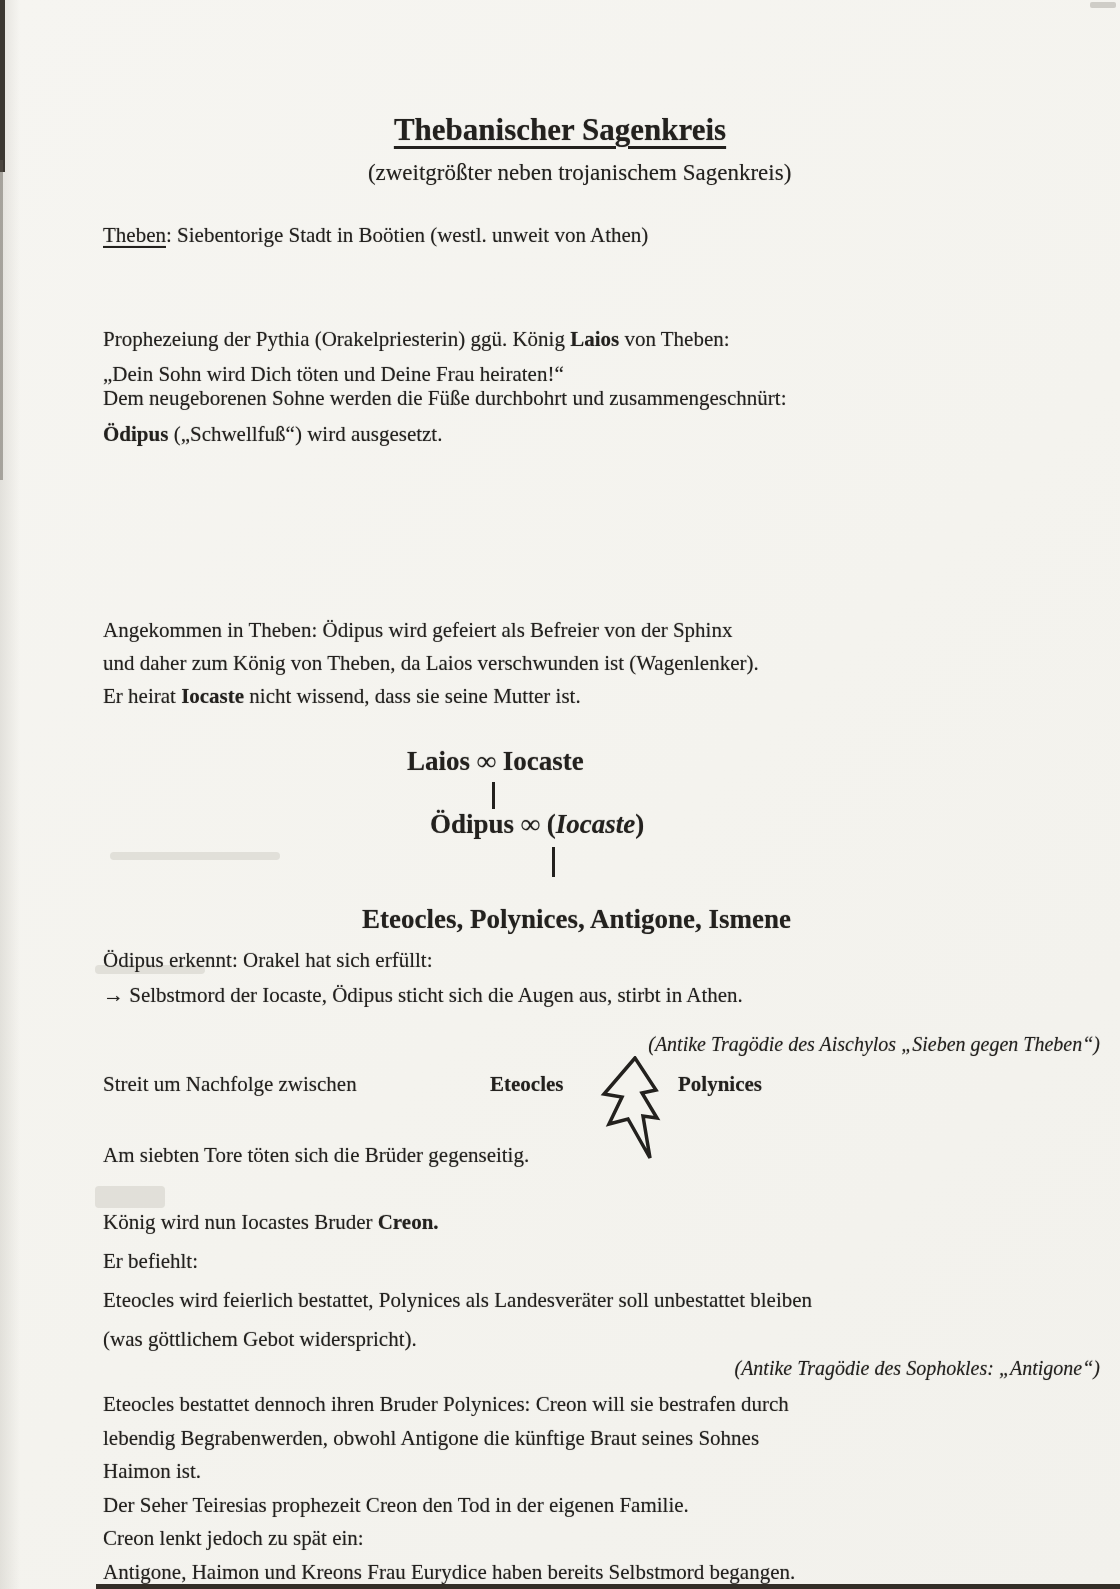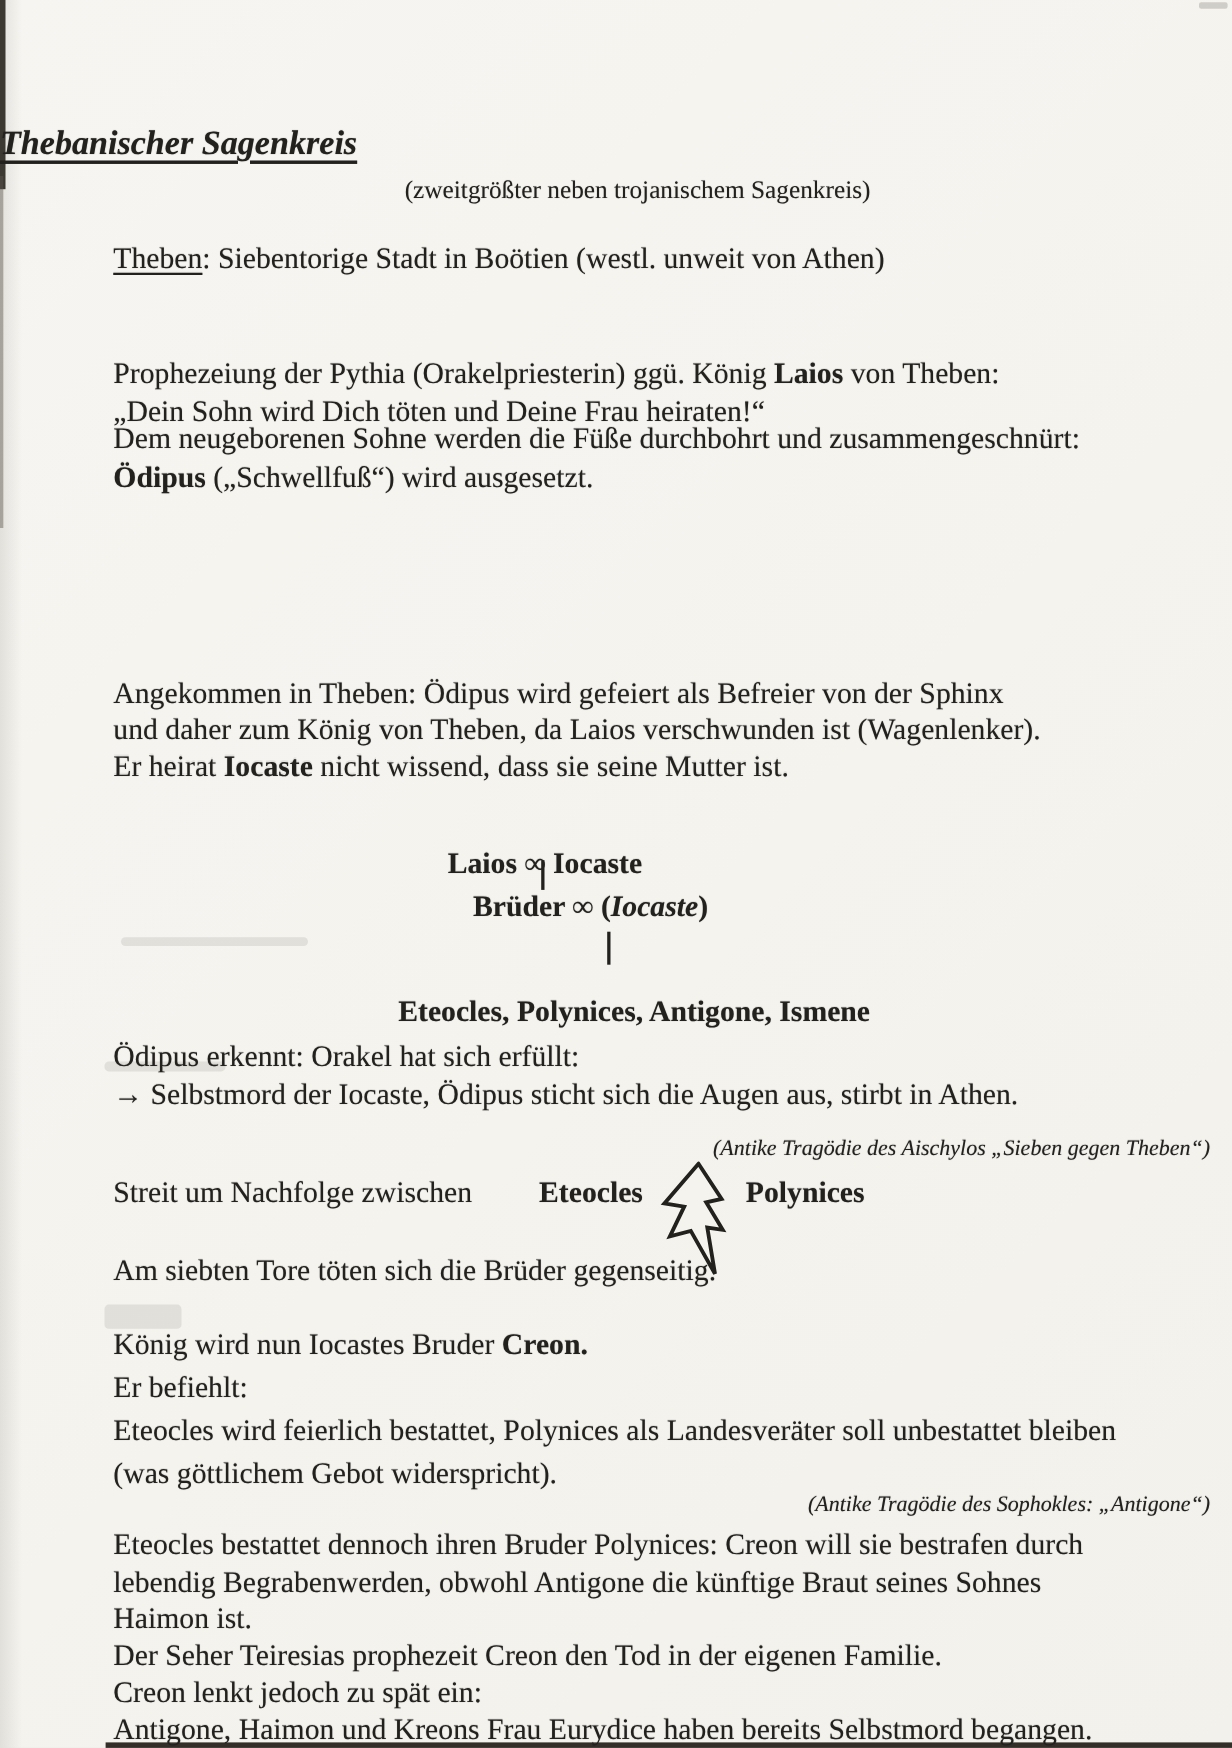--- a/index.html
+++ b/index.html
@@ -10,34 +10,33 @@
   .page{
     position:relative;
     width:1120px;height:1589px;
     margin:0 auto;
     background:linear-gradient(135deg,#f6f5f1 0%,#f4f3ee 55%,#f2f1ec 100%);
     overflow:hidden;
     color:#23211e;
   }
   .txt{
     position:absolute;
-    font-size:27px;
+    font-size:21px;
     line-height:33px;
     color:#23211e;
     text-shadow:0 0 1px rgba(40,40,40,.35), 0 -1px 0 rgba(130,130,130,.12);
     white-space:nowrap;
   }
   .b{font-weight:bold;}
   .i{font-style:italic;}
   .u{text-decoration:underline;text-decoration-thickness:2px;text-underline-offset:4px;}
   .title{
     position:absolute;top:112px;left:0;width:100%;
-    font-size:31px;font-weight:bold;
+    text-align:center;font-size:31px;font-weight:bold;
     text-shadow:0 0 1px rgba(30,30,30,.5);
-    font-style:italic;
   }
   .title .u{text-decoration-thickness:3px;text-underline-offset:6px;}
   .subtitle{
     position:absolute;top:160px;left:0;width:103.5%;
     text-align:center;font-size:23px;
     text-shadow:0 0 1px rgba(40,40,40,.35);
   }
   .treebar{position:absolute;width:3px;background:#23211e;}
   .tree{font-size:27px;font-weight:bold;}
   .note{font-size:20px;font-style:italic;}
@@ -83,23 +82,23 @@
     <div><span class="b">Ödipus</span><span> („Schwellfuß“) wird ausgesetzt.</span></div>
   </div>
 
 
   <div class="txt" style="left:103px;top:614px;">
     <div>Angekommen in Theben: Ödipus wird gefeiert als Befreier von der Sphinx</div>
     <div>und daher zum König von Theben, da Laios verschwunden ist (Wagenlenker).</div>
     <div><span>Er heirat </span><span class="b">Iocaste</span><span> nicht wissend, dass sie seine Mutter ist.</span></div>
   </div>
 
-  <div class="txt tree" style="left:407px;top:745px;margin-top:24px;">Laios ∞ Iocaste</div>
+  <div class="txt tree" style="left:407px;top:745px;">Laios ∞ Iocaste</div>
   <div class="treebar" style="left:492px;top:782px;height:27px;"></div>
-  <div class="txt tree" style="left:430px;top:808px;"><span>Brüder ∞ (</span><span class="i">Iocaste</span><span>)</span></div>
+  <div class="txt tree" style="left:430px;top:808px;"><span>Ödipus ∞ (</span><span class="i">Iocaste</span><span>)</span></div>
   <div class="treebar" style="left:552px;top:847px;height:30px;"></div>
   <div class="txt tree" style="left:362px;top:903px;">Eteocles, Polynices, Antigone, Ismene</div>
 
   <div class="txt" style="left:103px;top:943px;line-height:35px;">
     <div>Ödipus erkennt: Orakel hat sich erfüllt:</div>
     <div>→ Selbstmord der Iocaste, Ödipus sticht sich die Augen aus, stirbt in Athen.</div>
   </div>
 
   <div class="txt note" style="right:20px;top:1028px;text-align:right;left:auto;">(Antike Tragödie des Aischylos „Sieben gegen Theben“)</div>
 

